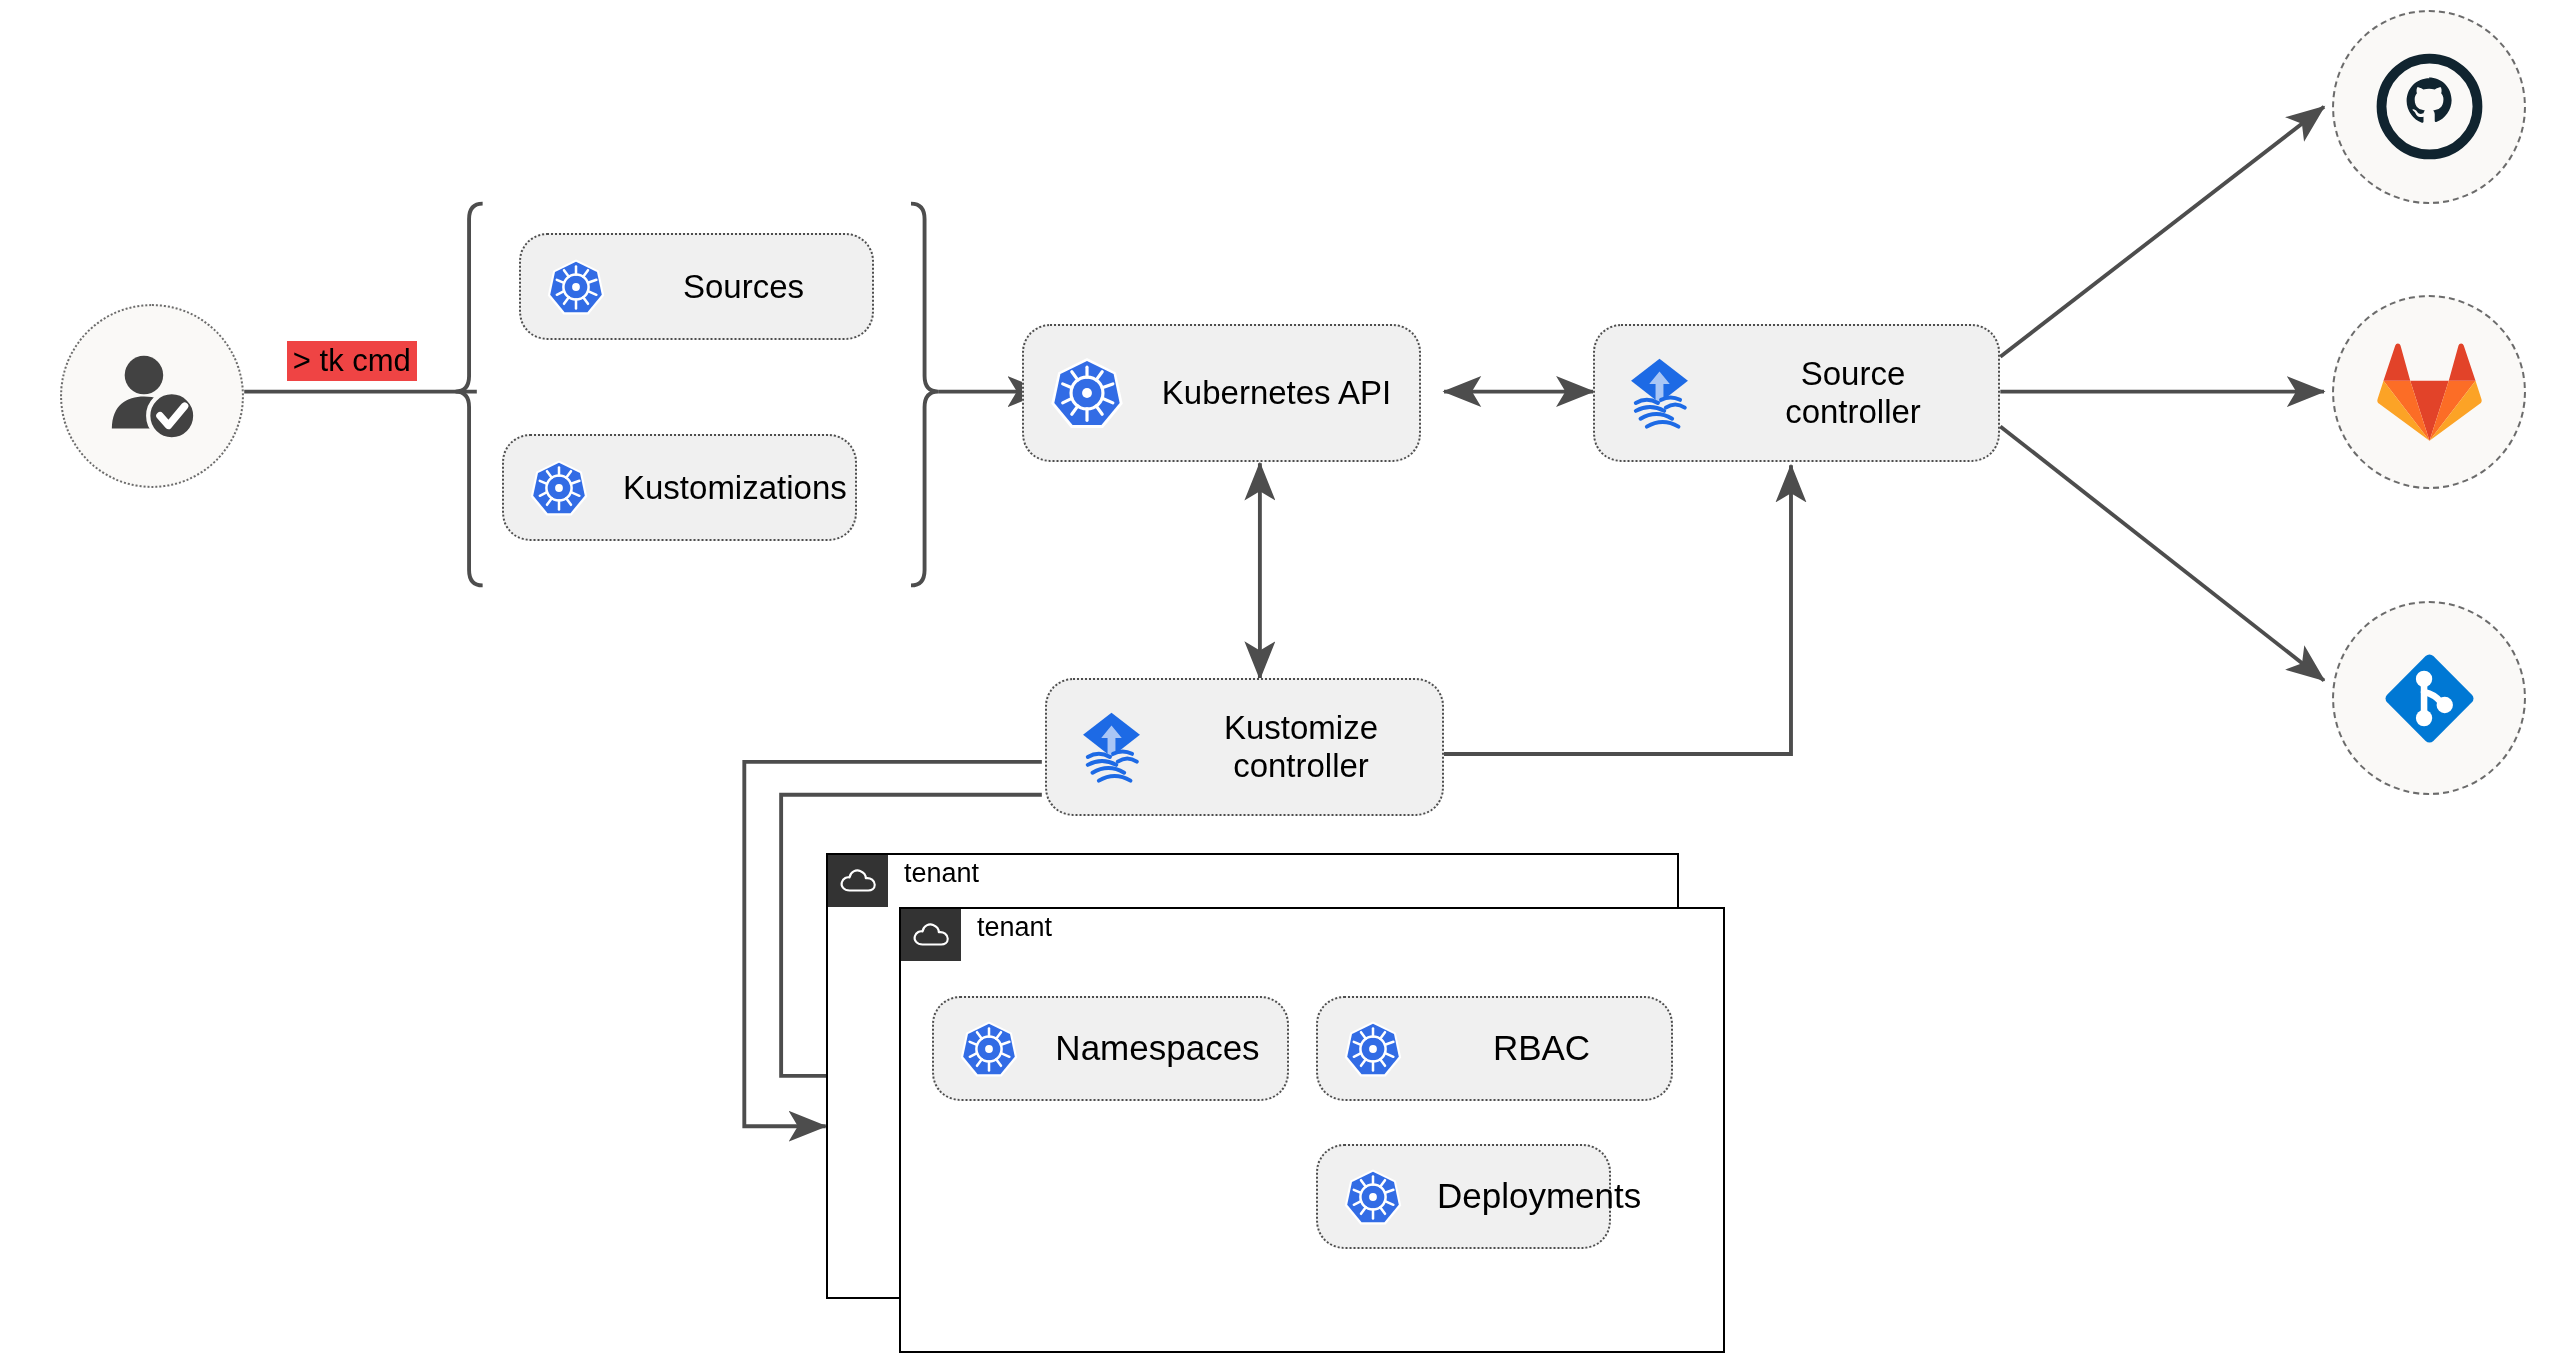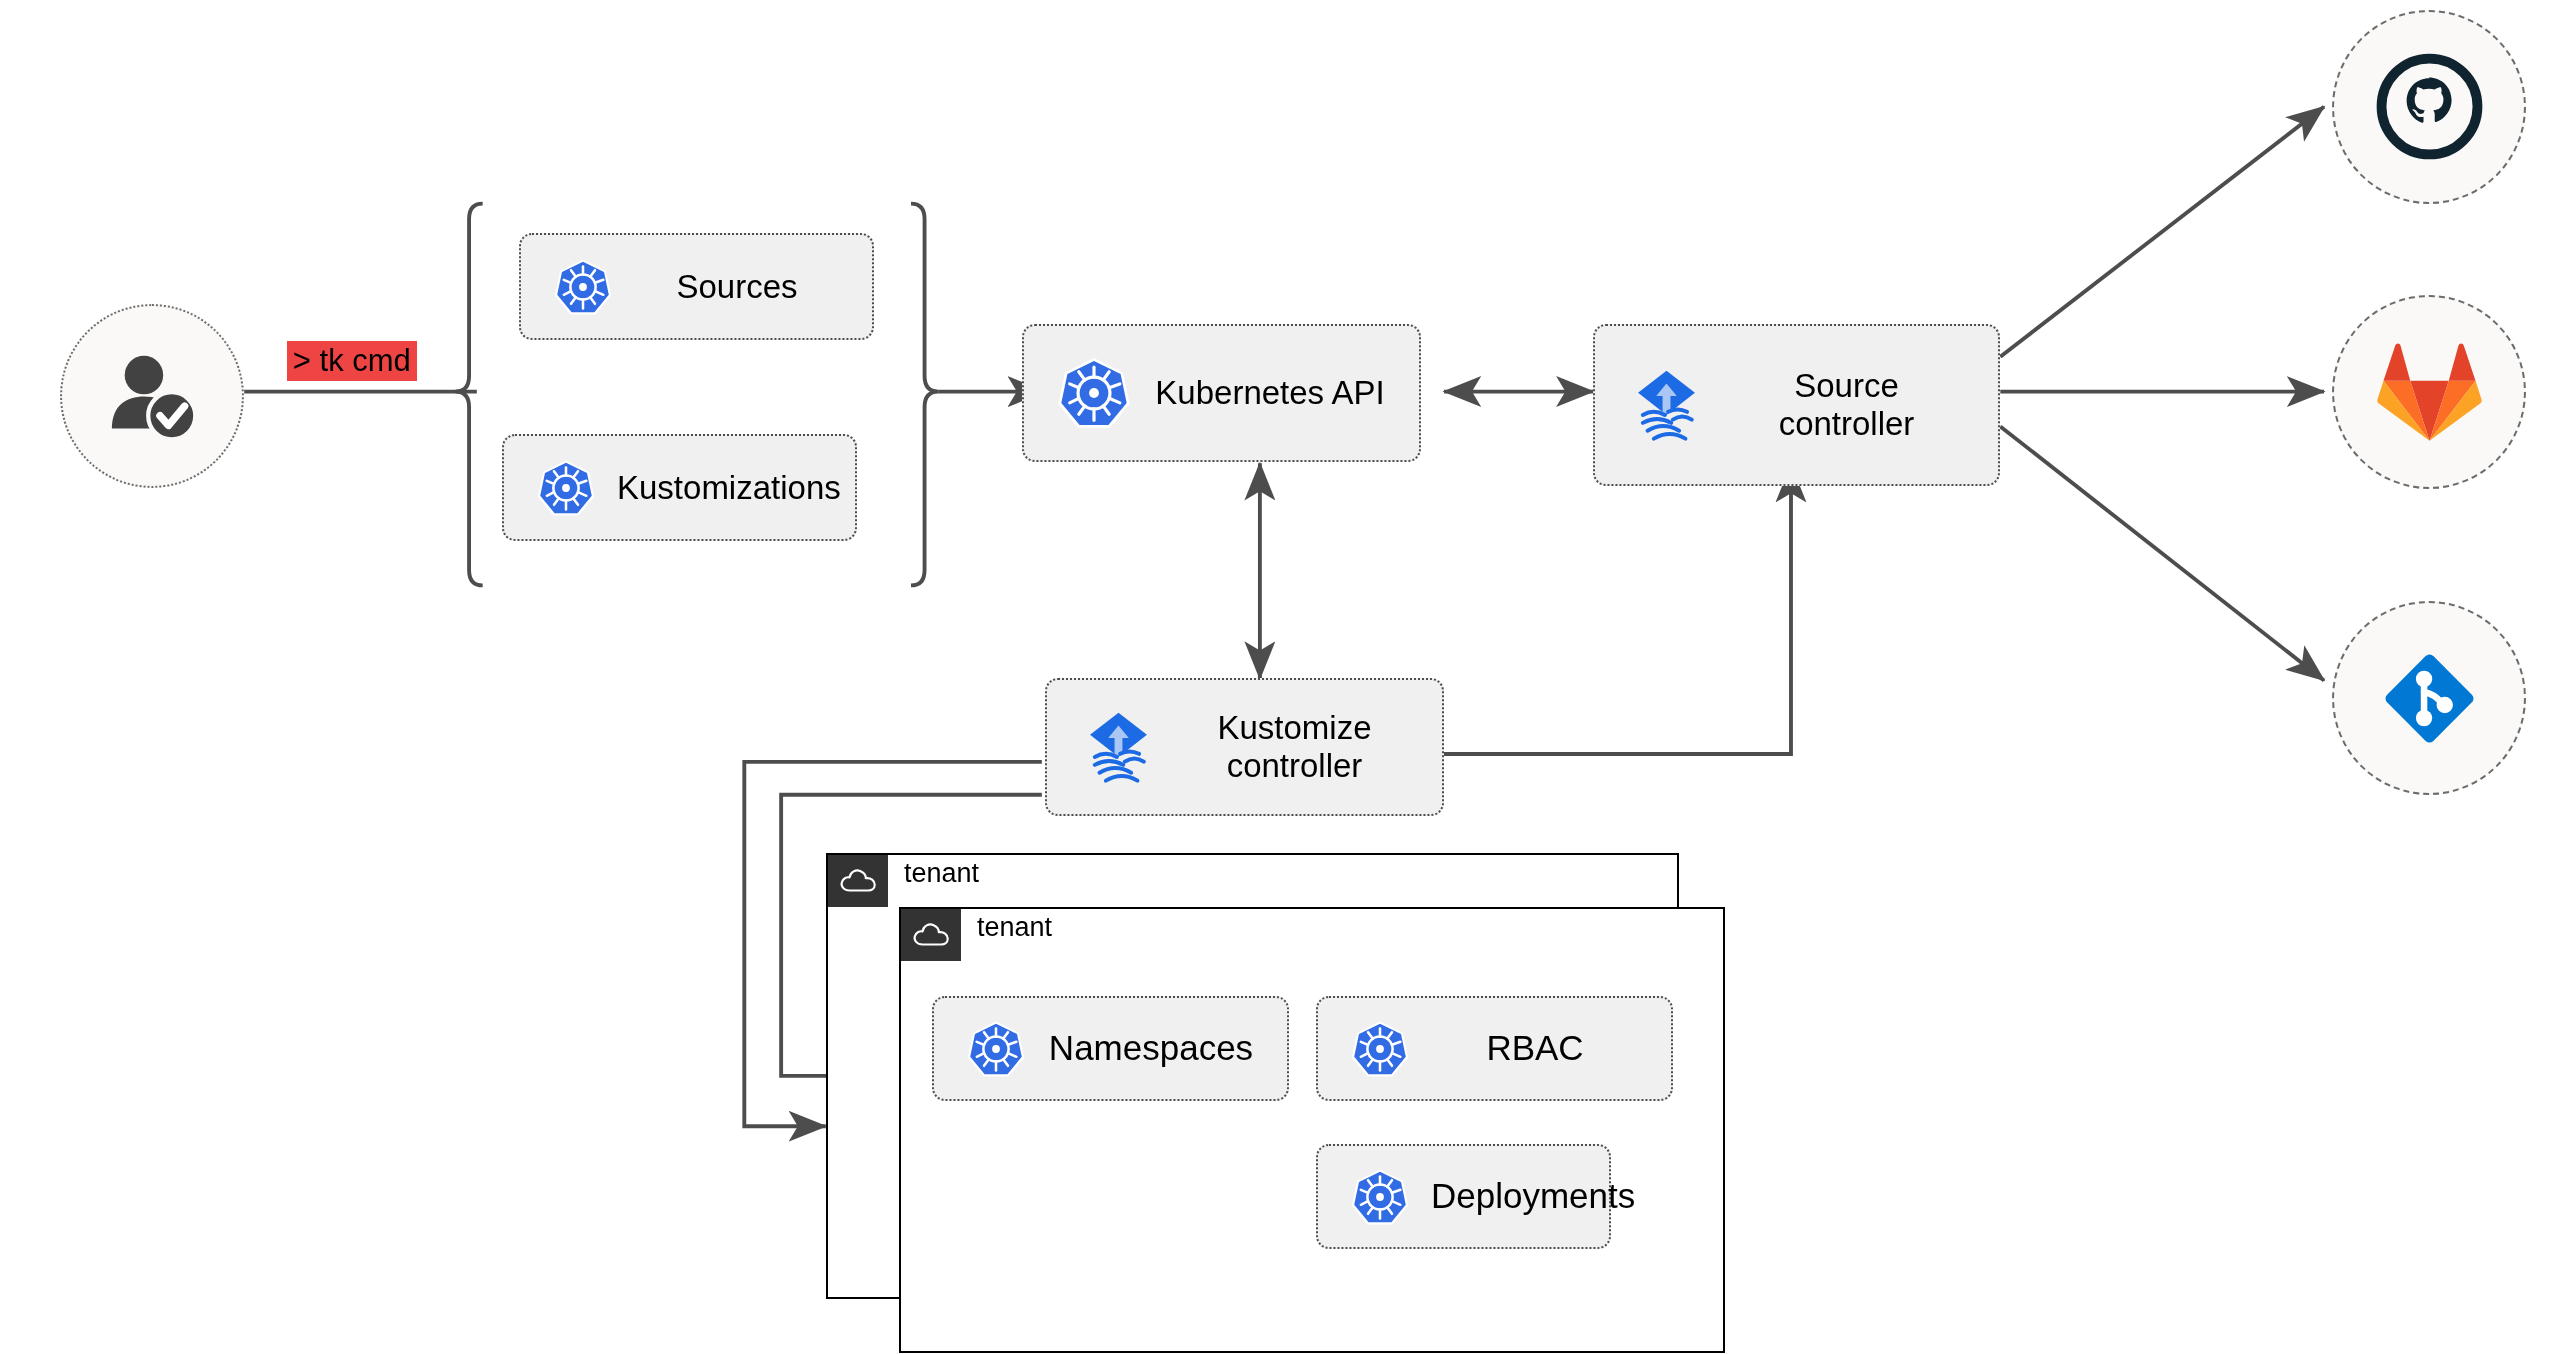--- a/index.html
+++ b/index.html
@@ -21,26 +21,26 @@
     width: 2576px;
     height: 1355px;
     pointer-events: none;
   }
 
   
   .card {
     position: absolute;
     background: #f0f0f0;
     border: 2.9px dotted #4d4d4d;
-    border-radius: 13px;
+    border-radius: 28px;
     display: flex;
     align-items: center;
     justify-content: flex-start;
-    gap: 21px;
-    padding: 0 32px;
+    gap: 34px;
+    padding: 0 25px;
   }
   .card .label {
     flex: 1;
     text-align: center;
     font-size: 33px;
     color: #000000;
     line-height: 1.15;
     white-space: pre-line;
   }
   .card.small .label { font-size: 35px; }
@@ -210,21 +210,21 @@
         <line x1="30" y1="78" x2="38" y2="67"></line>
         <line x1="62" y1="33" x2="70" y2="22"></line>
         <line x1="70" y1="78" x2="62" y2="67"></line>
         <line x1="38" y1="33" x2="30" y2="22"></line>
       </g>
       <circle cx="50" cy="50" r="6.5" fill="#ffffff"></circle>
     </svg>
     <span class="label">Kubernetes API</span>
   </div>
 
-  <div class="card" style="left:1593px; top:324px; width:407px; height:162px;">
+  <div class="card" style="left:1593px; top:324px; width:407px; height:138px;">
     <svg class="ico" width="79" height="79" viewBox="0 0 100 100">
       <path d="M50 6 L86 34 L50 62 L14 34 Z" fill="#1d6ae5"></path>
       <path d="M50 22 L63 38 L55 38 L55 60 L45 60 L45 38 L37 38 Z" fill="#a9c6f5"></path>
       <g stroke="#1d6ae5" stroke-width="5" fill="none" stroke-linecap="round">
         <path d="M20 62 Q34 54 48 62"></path>
         <path d="M20 72 Q38 62 56 72"></path>
         <path d="M26 82 Q46 70 66 82"></path>
         <path d="M34 92 Q54 80 74 92"></path>
         <path d="M52 58 Q64 52 76 58"></path>
         <path d="M58 68 Q70 60 82 68"></path>

